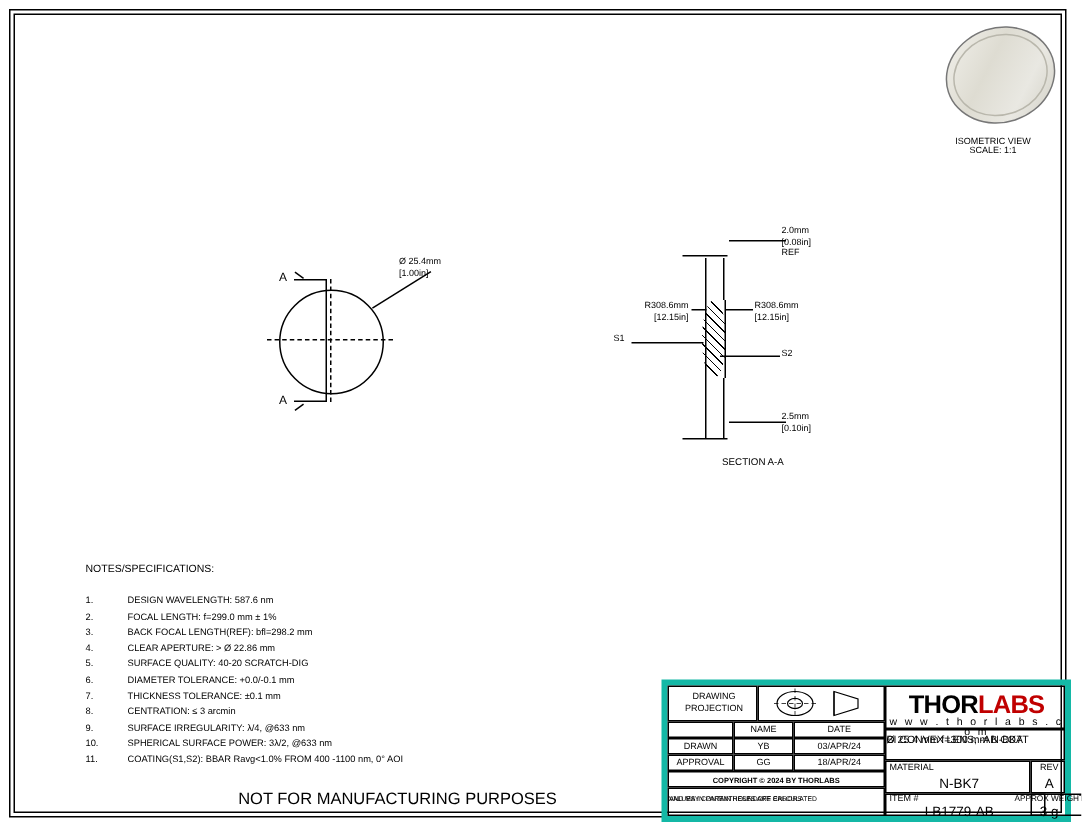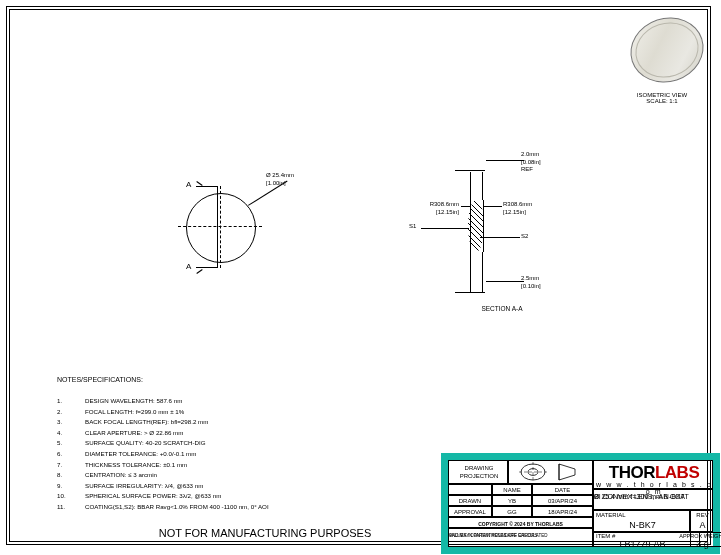--- a/index.html
+++ b/index.html
@@ -20,21 +20,21 @@
   .lens-iso:after{content:"";position:absolute;left:4px;top:4px;right:4px;bottom:4px;border-radius:50%;
      border:1px solid #b9b7ac;}
   #iso-label{left:612px;top:92px;width:100px;}
   
   #front-circle{left:186px;top:193px;width:68px;height:68px;border:1.2px solid #000;border-radius:50%;background:#fff;}
   .cl-h{left:178px;top:226px;width:84px;height:0;border-top:0.8px dashed #000;}
   .cl-v{left:220px;top:186px;height:82px;width:0;border-left:0.8px dashed #000;}
   .secline{position:absolute;background:#000;}
   .arrowA{font-size:8px;}
   
-  #tb{left:441px;top:453px;width:265px;height:87px;border:7px solid #14b8a6;}
+  #tb{left:441px;top:453px;width:265px;height:87px;border:4px solid #14b8a6;}
   #tb div{position:absolute;box-sizing:border-box;}
   .cellb{border:1px solid #000;}
   .thorlabs{font-weight:bold;font-size:17px;letter-spacing:-0.5px;}
   .thorlabs .red{color:#c00000;}
   .url{font-size:7px;letter-spacing:1.6px;color:#000;}
   .notes-title{left:57px;top:376px;font-size:7px;}
   .note-row{position:absolute;font-size:6.2px;white-space:nowrap;}
   .note-num{position:absolute;font-size:6.2px;}
   #footer1{left:150px;top:515px;width:230px;text-align:center;font-size:11px;}
   #footer2{left:150px;top:527px;width:230px;text-align:center;font-size:11px;}

